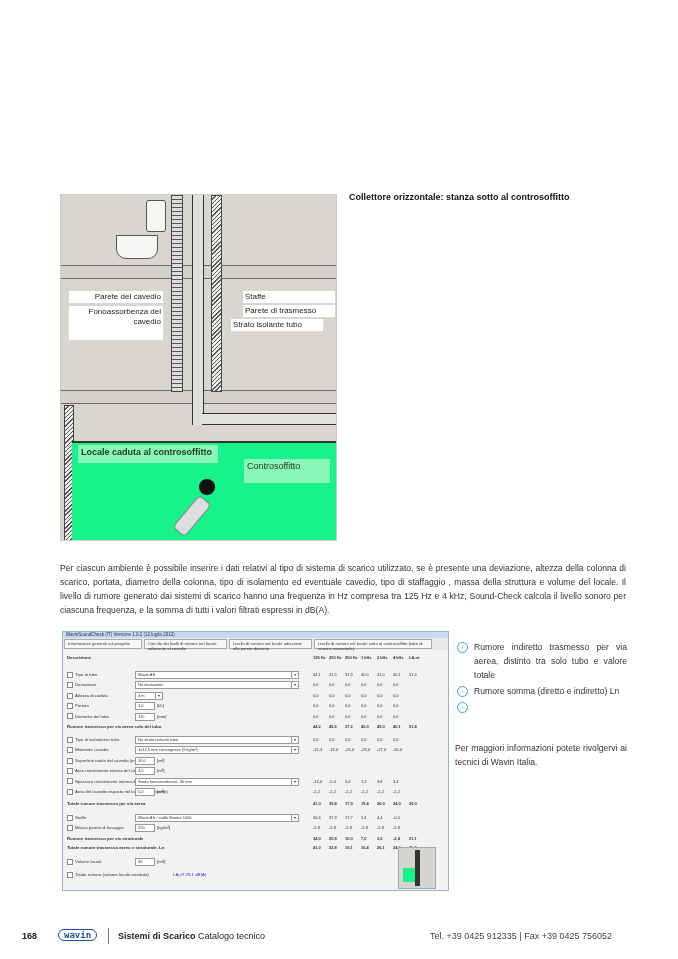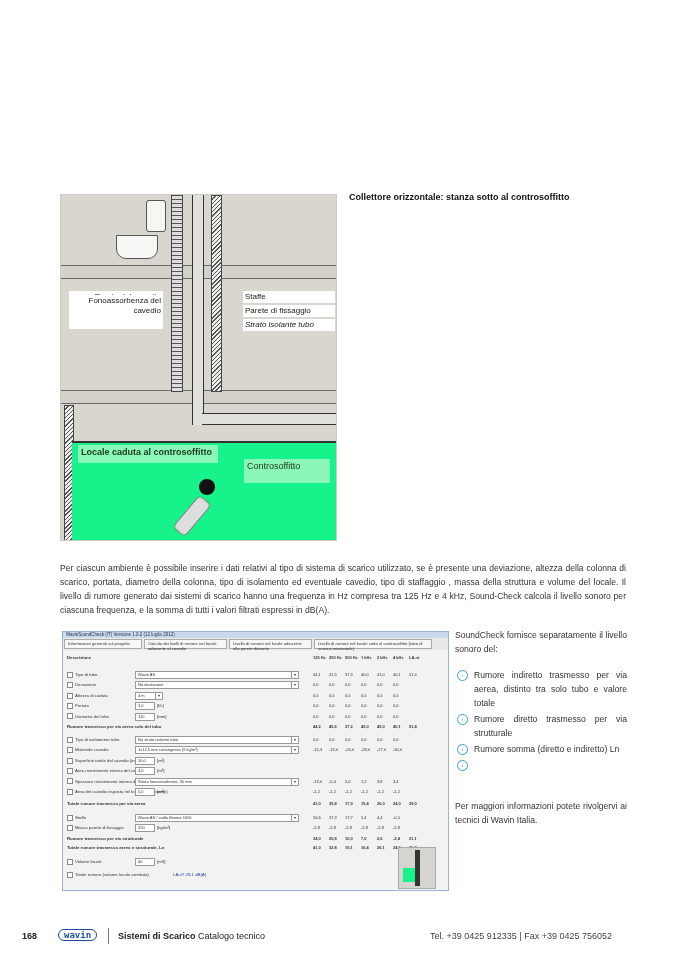--- a/index.html
+++ b/index.html
@@ -45,24 +45,24 @@
   <div class="slab" style="top:70px"></div>
   <div class="slab" style="top:195px"></div>
   <div class="wall" style="left:110px;top:0;width:10px;height:195px;background:repeating-linear-gradient(0deg,#ddd 0 3px,#555 3px 4px);"></div>
   <div class="wall" style="left:150px;top:0;width:9px;height:195px;"></div>
   <div class="wall" style="left:3px;top:210px;width:8px;height:135px;"></div>
   <div class="pipe" style="left:131px;top:0;width:10px;height:230px;"></div>
   <div class="pipe" style="left:141px;top:218px;width:134px;height:10px;border:none;border-top:1px solid #333;border-bottom:1px solid #333;"></div>
   <div class="abs" style="left:85px;top:5px;width:18px;height:30px;background:#f6f6f4;border:1px solid #555;border-radius:3px;"></div>
   <div class="abs" style="left:55px;top:40px;width:40px;height:22px;background:#f6f6f4;border:1px solid #555;border-radius:0 0 10px 10px;"></div>
   <div class="lbl" style="left:8px;top:96px;width:90px;text-align:right;">Parete del cavedio</div>
-  <div class="lbl" style="left:8px;top:100px;width:90px;height:32px;text-align:right;">Fonoassorbenza del cavedio</div>
+  <div class="lbl" style="left:8px;top:111px;width:90px;height:32px;text-align:right;">Fonoassorbenza del cavedio</div>
   <div class="lbl" style="left:182px;top:96px;width:88px;">Staffe</div>
-  <div class="lbl" style="left:182px;top:110px;width:88px;">Parete di fissaggio</div>
-  <div class="lbl" style="left:182px;top:124px;width:88px;font-style:italic;">Strato isolante tubo</div>
+  <div class="lbl" style="left:182px;top:110px;width:88px;">Parete di trasmesso</div>
+  <div class="lbl" style="left:170px;top:124px;width:88px;">Strato isolante tubo</div>
   <div id="green">
     <div class="glbl" style="left:6px;top:2px;width:134px;height:14px;font-weight:bold;">Locale caduta al controsoffitto</div>
     <div class="glbl" style="left:172px;top:16px;width:80px;height:20px;">Controsoffitto</div>
     <div class="abs" style="left:127px;top:36px;width:16px;height:16px;border-radius:50%;background:#111;"></div>
     <div class="abs" style="left:112px;top:52px;width:14px;height:40px;background:#ddd;border:1px solid #888;border-radius:5px;transform:rotate(40deg);"></div>
   </div>
 </div>
 
 <div id="heading" class="abs">Collettore orizzontale: stanza sotto al controsoffitto</div>
 
@@ -264,30 +264,25 @@
       <div class="row" style="top: 239.2px;"><span class="chk"></span><span>Totale rumore (volume locale arredato)</span></div>
       <div class="row" style="left: 110px; top: 239.2px; color: rgb(34, 51, 170);">LA,nT   29,1  dB(A)</div>
     </div>
 <div style="position: absolute; left: 335px; top: 215px; width: 36px; height: 40px; background: rgb(214, 212, 207); border: 1px solid rgb(170, 170, 170);">
       <div style="position:absolute;left:4px;top:20px;width:12px;height:14px;background:#16f38a"></div>
       <div style="position:absolute;left:16px;top:2px;width:5px;height:36px;background:#333"></div>
     </div>
   </div>
 
 <div id="sidetext" class="abs">
-  <div style="text-align:justify">SoundCheck fornisce separatamente il livello sonoro del:</div>
   <div style="height:10px"></div>
   <div id="bullets">
       <div class="bullet">
         <span class="bicon" style="border-color: rgb(57, 160, 214); color: rgb(57, 160, 214);">›</span>
         <span style="text-align: justify;">Rumore indiretto trasmesso per via aerea, distinto tra solo tubo e valore totale</span>
-      </div>
-      <div class="bullet">
-        <span class="bicon" style="border-color: rgb(57, 160, 214); color: rgb(57, 160, 214);">›</span>
-        <span style="text-align: justify;">Rumore diretto trasmesso per via strutturale</span>
       </div>
       <div class="bullet">
         <span class="bicon" style="border-color: rgb(57, 160, 214); color: rgb(57, 160, 214);">›</span>
         <span style="text-align: justify;">Rumore somma (diretto e indiretto) Ln</span>
       </div>
       <div class="bullet">
         <span class="bicon" style="border-color: rgb(57, 160, 214); color: rgb(57, 160, 214);">›</span>
       </div>
     </div>
   <div style="height:16px"></div>

